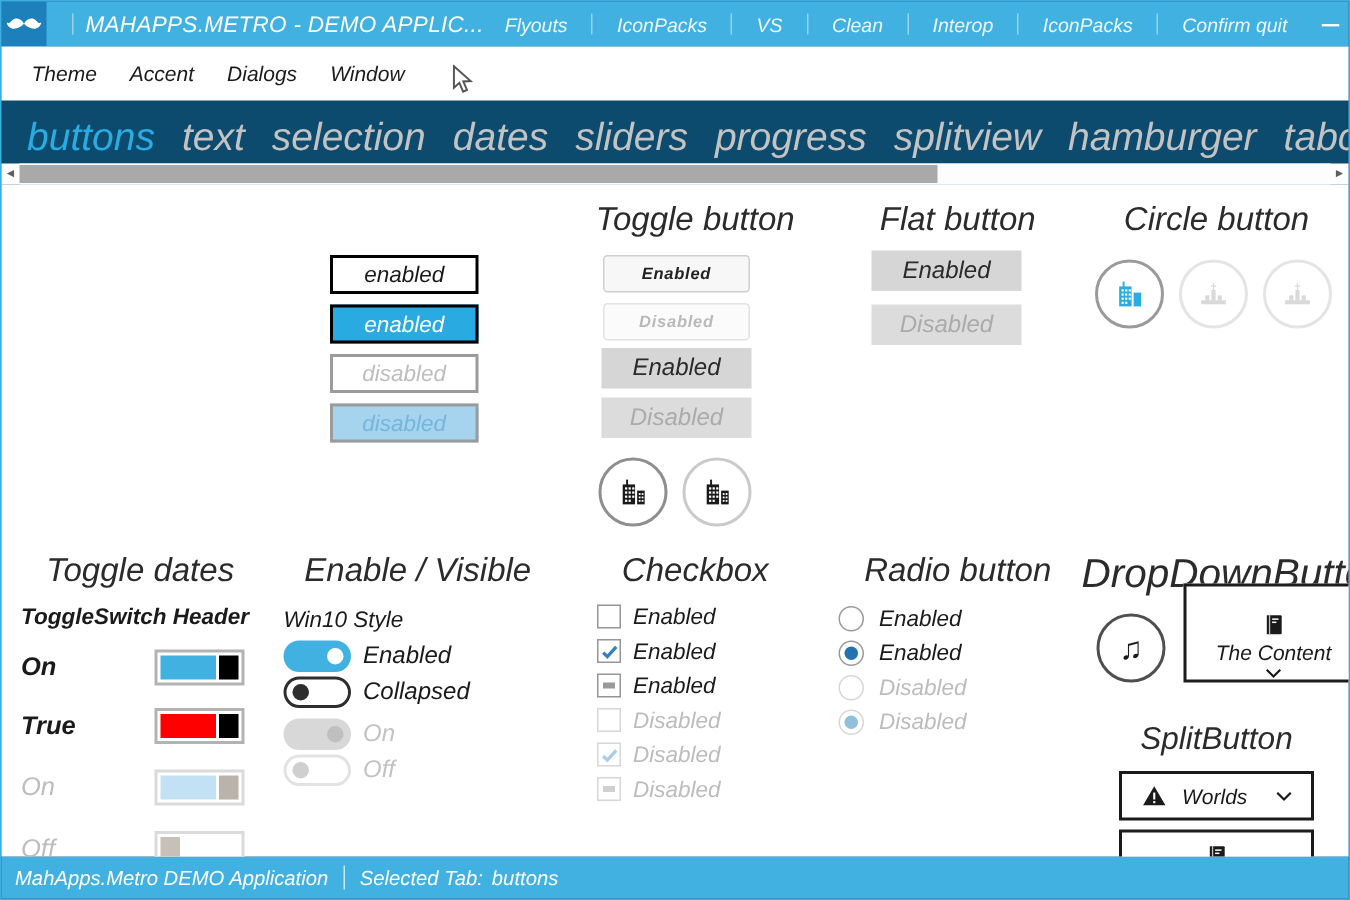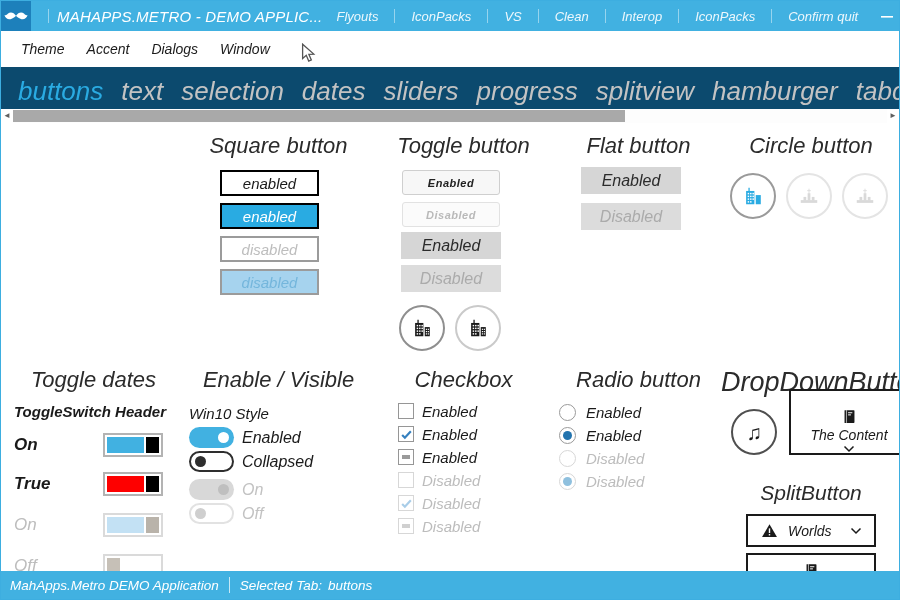--- a/index.html
+++ b/index.html
@@ -165,21 +165,20 @@
     <div class="hs-track">
       <div class="hs-thumb"></div>
     </div>
     <span class="hs-arrow">►</span>
   </div>
 
   <div class="content">
 
 
     <div class="grp" style="left:185px;top:10px;width:185px;height:230px;">
-      <div class="grp-title">Square button</div>
       <div class="btn-square sq1" style="left:34px;top:37px;">enabled</div>
       <div class="btn-square sq2" style="left:34px;top:70px;">enabled</div>
       <div class="btn-square sq3" style="left:34px;top:103px;">disabled</div>
       <div class="btn-square sq4" style="left:34px;top:136px;">disabled</div>
     </div>
 
     <div class="grp" style="left:370px;top:10px;width:185px;height:230px;">
       <div class="grp-title">Toggle button</div>
       <div class="btn-default" style="left:31px;top:37px;">
         <span>Enabled</span>

